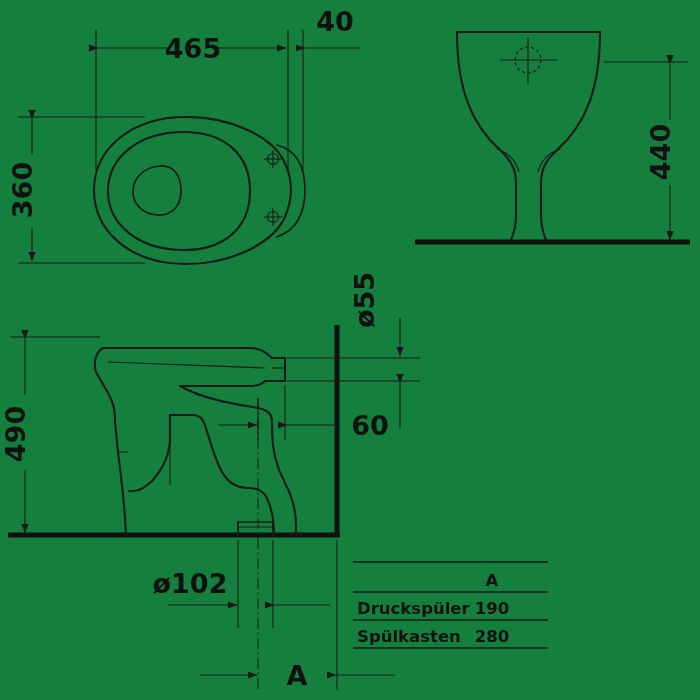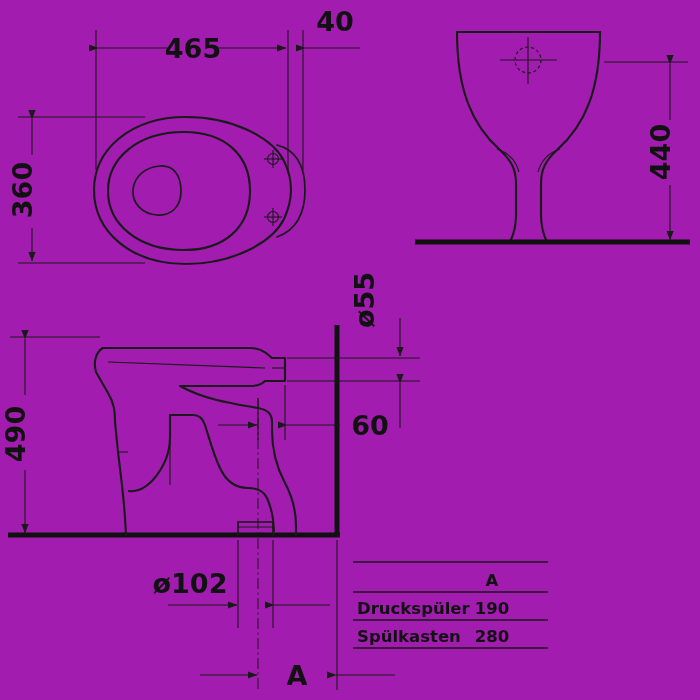--- a/index.html
+++ b/index.html
@@ -8,21 +8,21 @@
     padding: 0;
     background: #ffffff;
   }
   body {
     font-family: "DejaVu Sans", "Liberation Sans", sans-serif;
   }
   #drawing-root {
     position: relative;
     width: 700px;
     height: 700px;
-    background: #a21caf;
+    background: #15803d;
     overflow: hidden;
   }
   svg.sheet {
     display: block;
     width: 700px;
     height: 700px;
   }
   .thin {
     fill: none;
     stroke: #1a1a1a;

